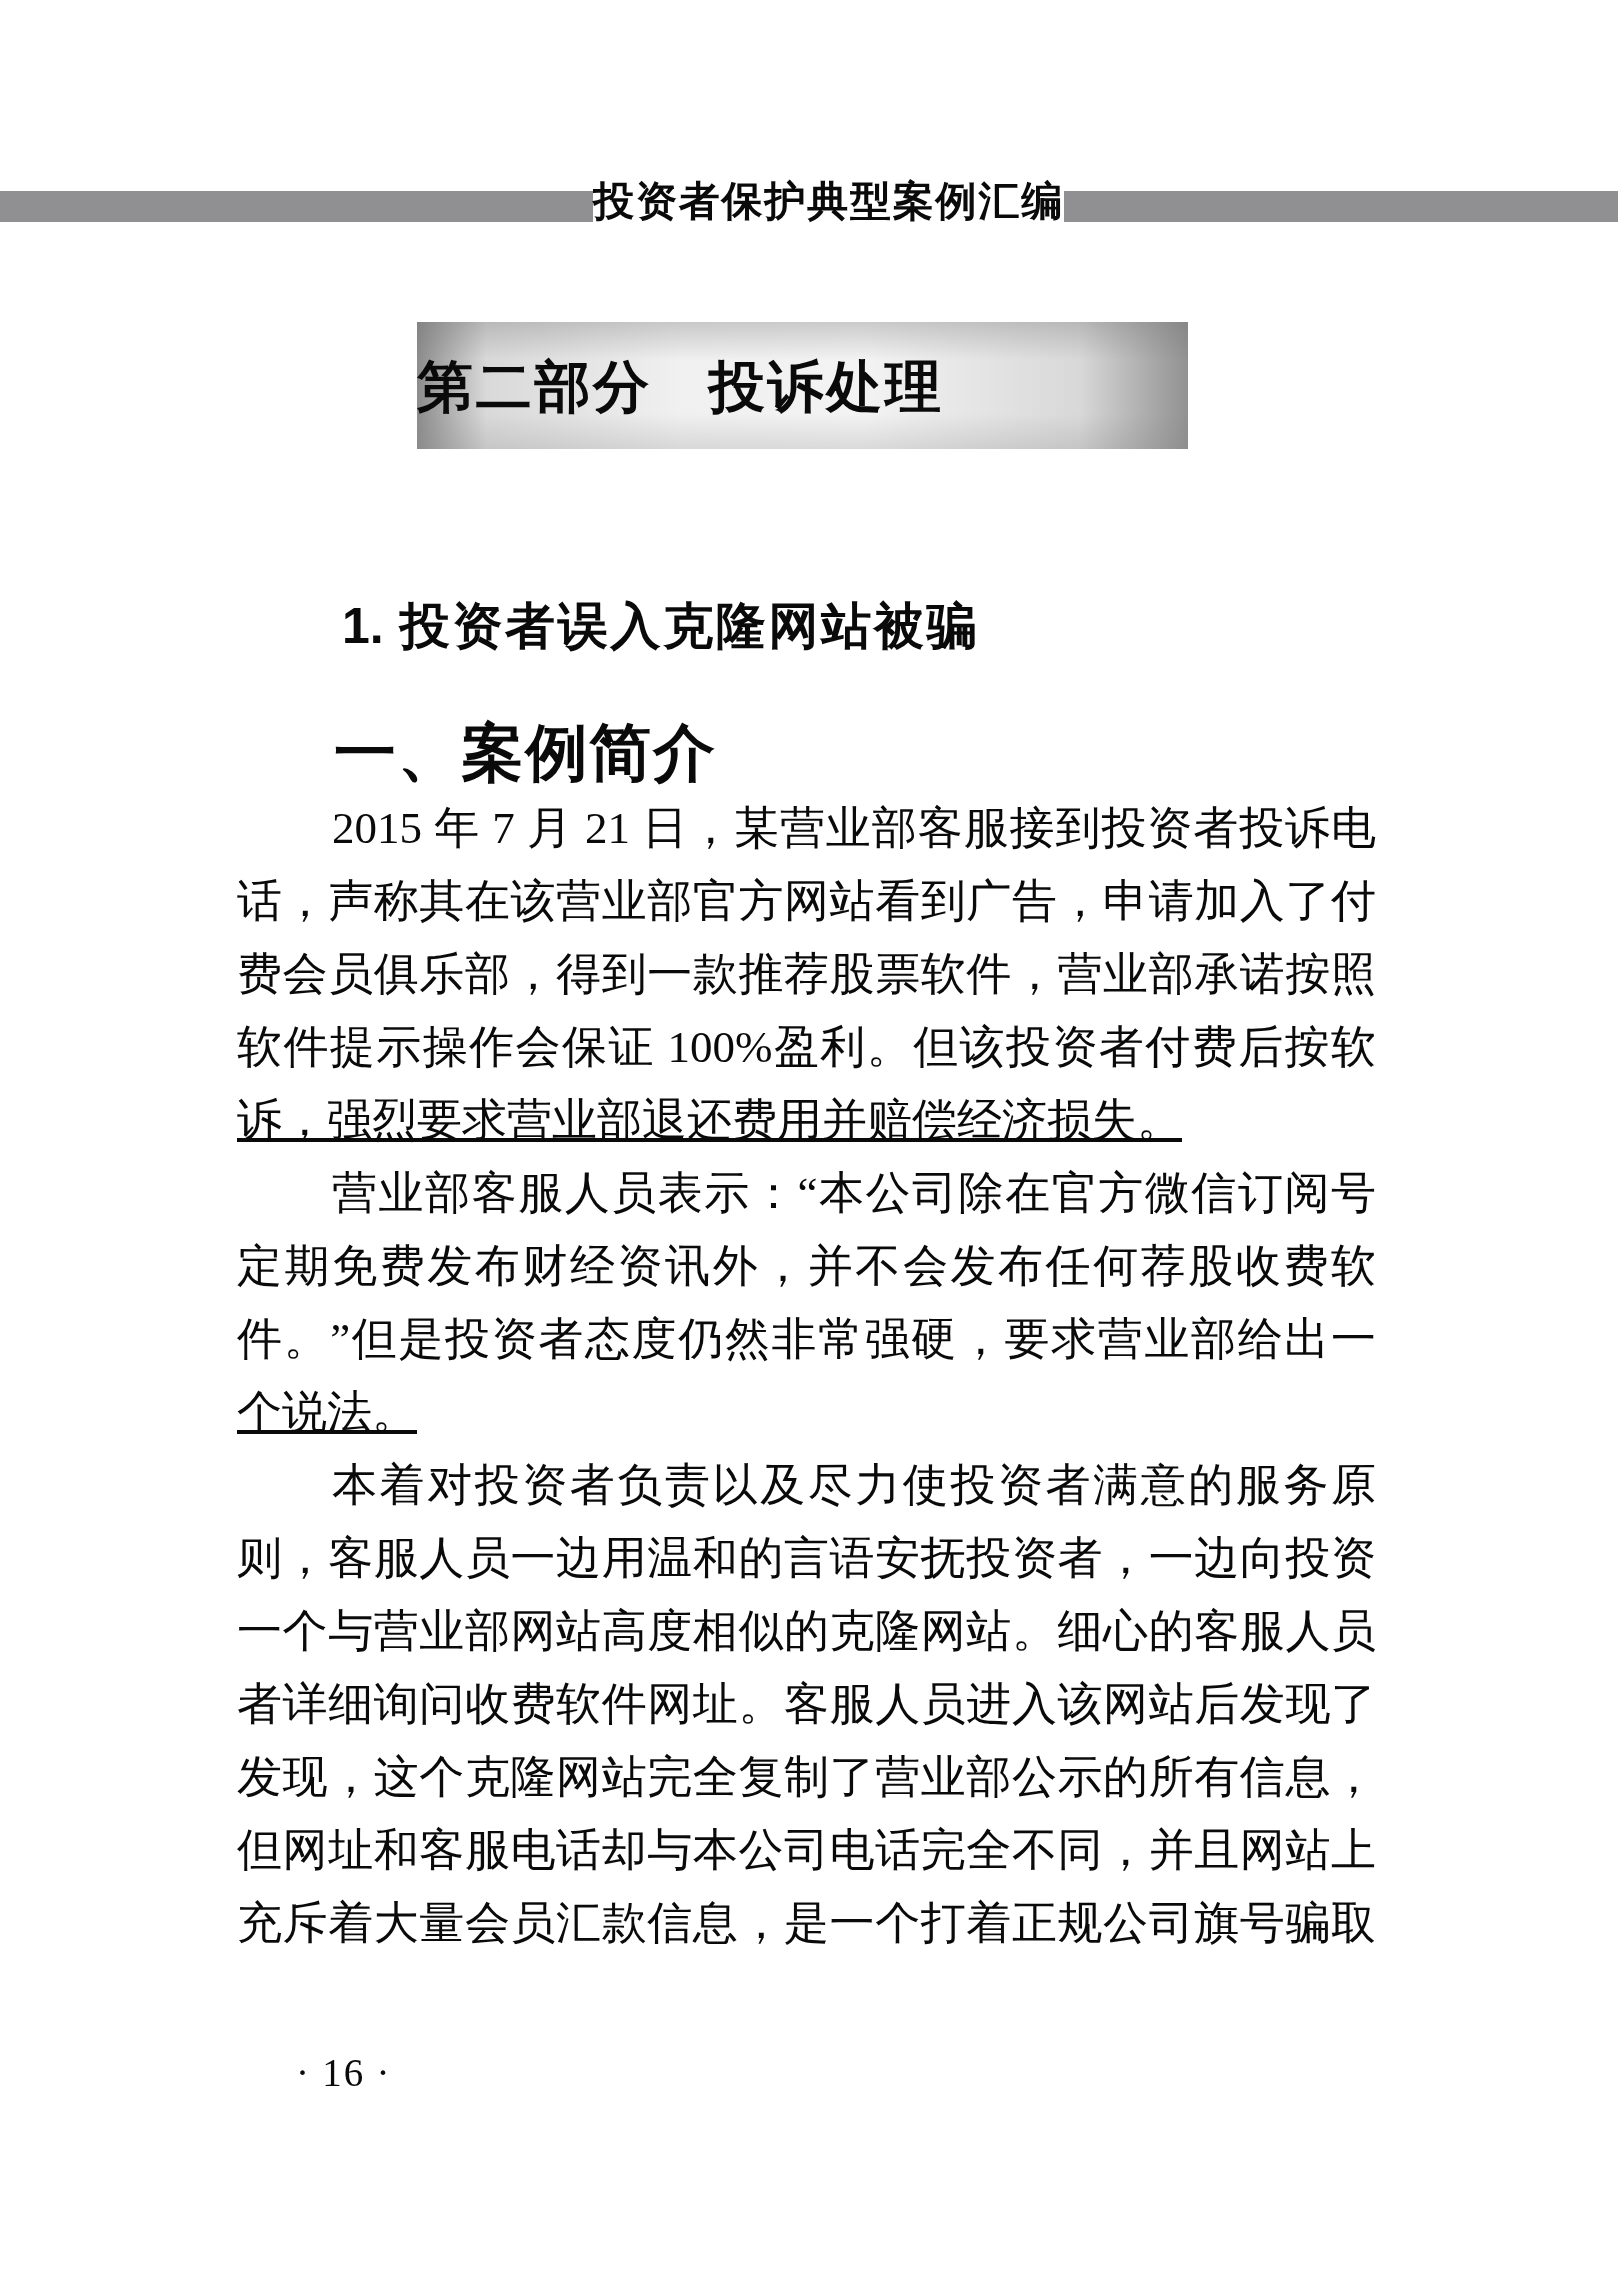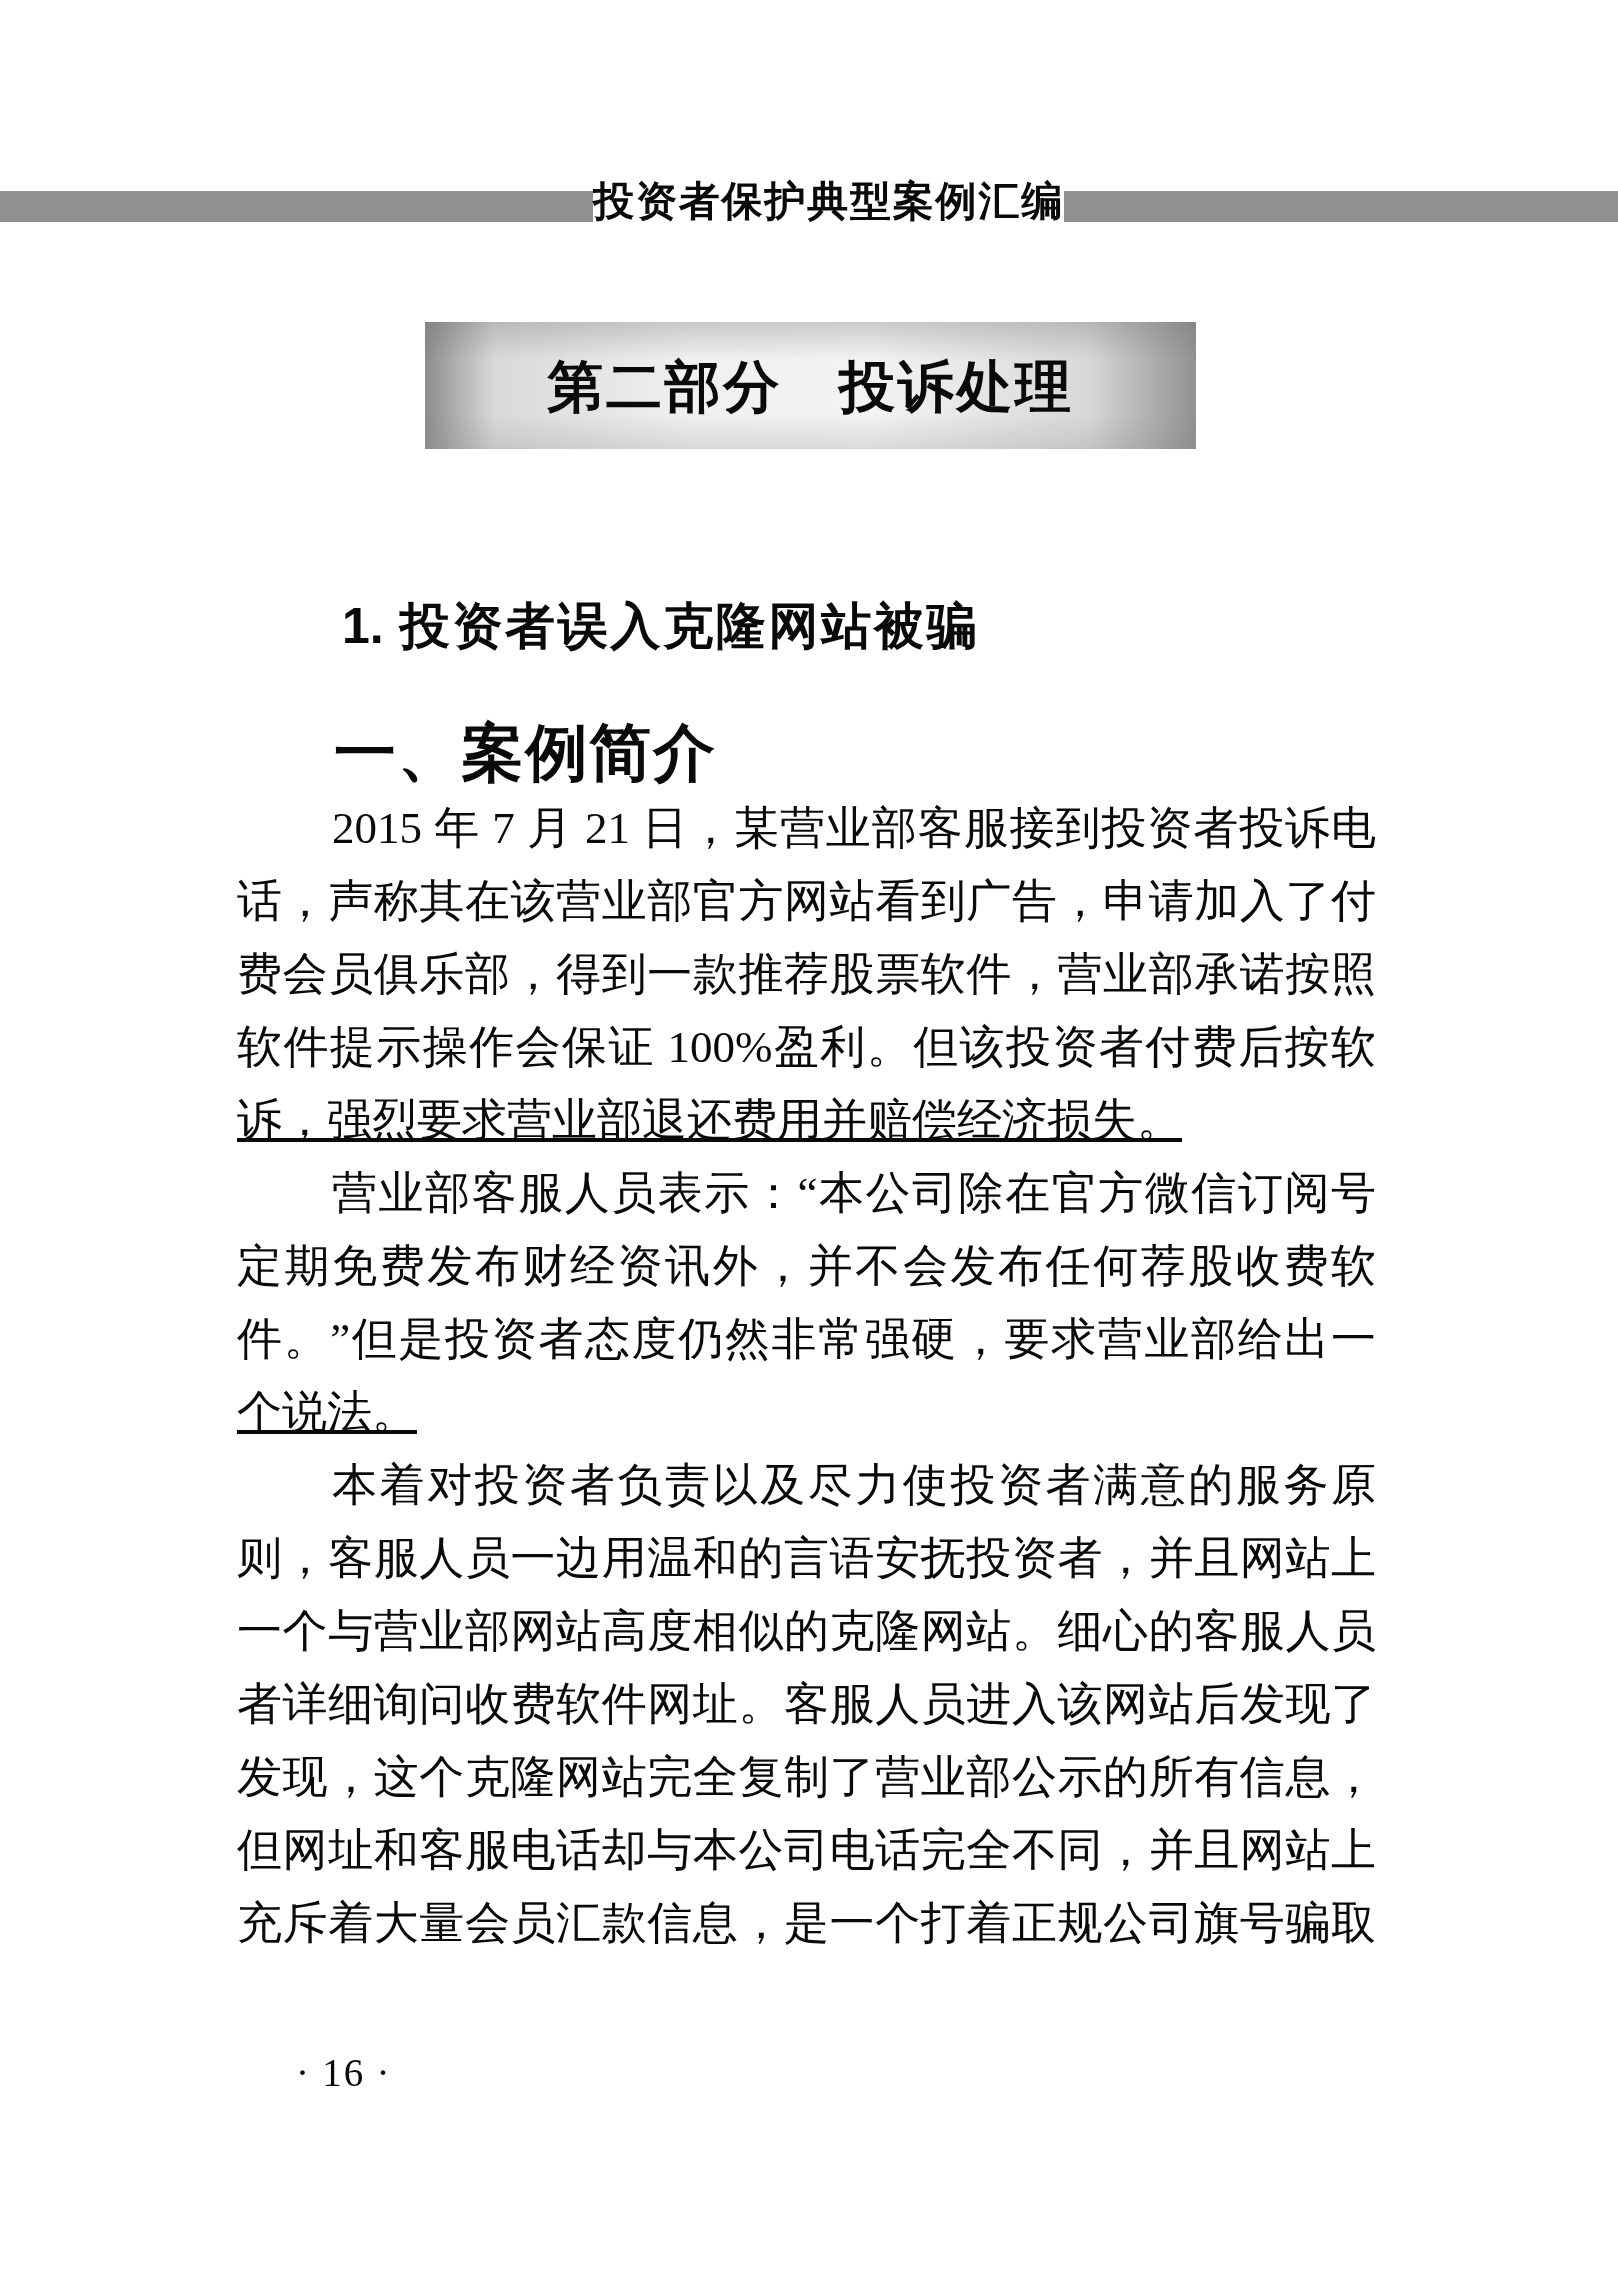--- a/index.html
+++ b/index.html
@@ -24,21 +24,21 @@
     font-family:Liberation Serif, serif;
     font-weight:bold;font-size:41px;letter-spacing:1.8px;
     white-space:nowrap;
   }
   
   .banner{
     position:absolute;left:417px;top:322px;width:771px;height:127px;
     background:
       linear-gradient(180deg, rgba(110,110,110,0.30) 0%, rgba(255,255,255,0) 30%, rgba(255,255,255,0) 72%, rgba(130,130,130,0.22) 100%),
       linear-gradient(90deg, #8c8c8c 0%, #d9d9d9 9%, #f0f0f0 34%, #f3f3f3 58%, #d8d8d8 86%, #919191 100%);
-    display:flex;align-items:center;justify-content:center;margin-left:8px;
+    display:flex;align-items:center;justify-content:flex-start;
   }
   .banner-text{
     display:flex;gap:57px;padding-top:5.4px;
     font-weight:bold;font-size:56px;letter-spacing:2.7px;
     white-space:nowrap;
   }
   
   .sec-heading{
     position:absolute;left:331px;top:599px;height:54px;line-height:54px;
     font-family:"Liberation Sans","DejaVu Sans",sans-serif;
@@ -97,21 +97,21 @@
     <div class="bline ind">2015 年 7 月 21 日，某营业部客服接到投资者投诉电</div>
     <div class="bline">话，声称其在该营业部官方网站看到广告，申请加入了付</div>
     <div class="bline">费会员俱乐部，得到一款推荐股票软件，营业部承诺按照</div>
     <div class="bline">软件提示操作会保证 100%盈利。但该投资者付费后按软</div>
     <div class="bline end">诉，强烈要求营业部退还费用并赔偿经济损失。</div>
     <div class="bline ind">营业部客服人员表示：“本公司除在官方微信订阅号</div>
     <div class="bline">定期免费发布财经资讯外，并不会发布任何荐股收费软</div>
     <div class="bline">件。”但是投资者态度仍然非常强硬，要求营业部给出一</div>
     <div class="bline end">个说法。</div>
     <div class="bline ind">本着对投资者负责以及尽力使投资者满意的服务原</div>
-    <div class="bline">则，客服人员一边用温和的言语安抚投资者，并且网站上</div>
+    <div class="bline">则，客服人员一边用温和的言语安抚投资者，一边向投资</div>
     <div class="bline">一个与营业部网站高度相似的克隆网站。细心的客服人员</div>
     <div class="bline">者详细询问收费软件网址。客服人员进入该网站后发现了</div>
     <div class="bline">发现，这个克隆网站完全复制了营业部公示的所有信息，</div>
     <div class="bline">但网址和客服电话却与本公司电话完全不同，并且网站上</div>
     <div class="bline">充斥着大量会员汇款信息，是一个打着正规公司旗号骗取</div>
   </div>
 
   <div class="folio">· 16 ·</div>
 
 </div>

